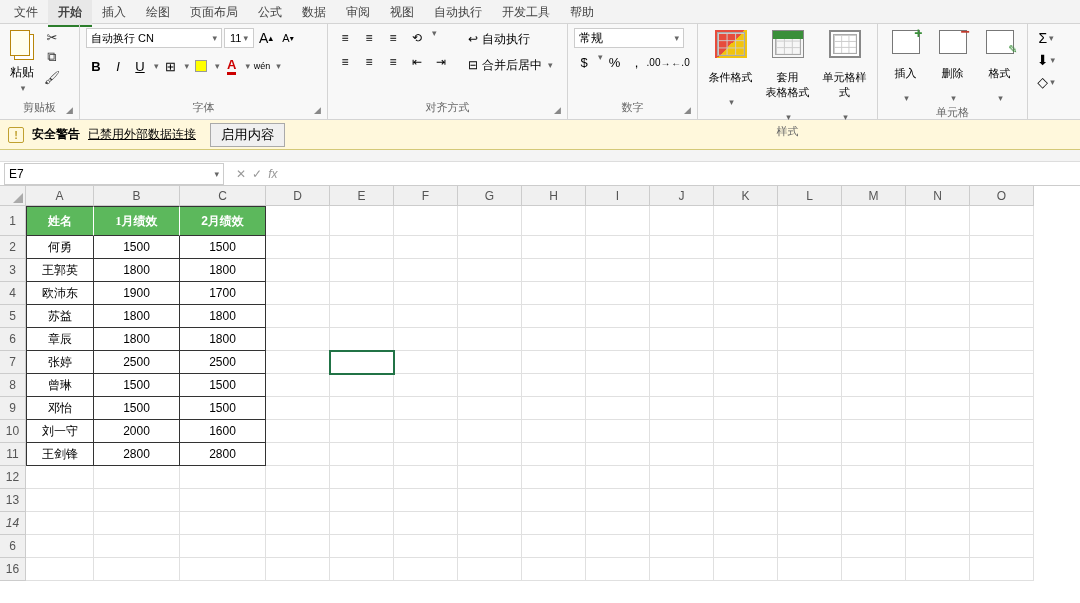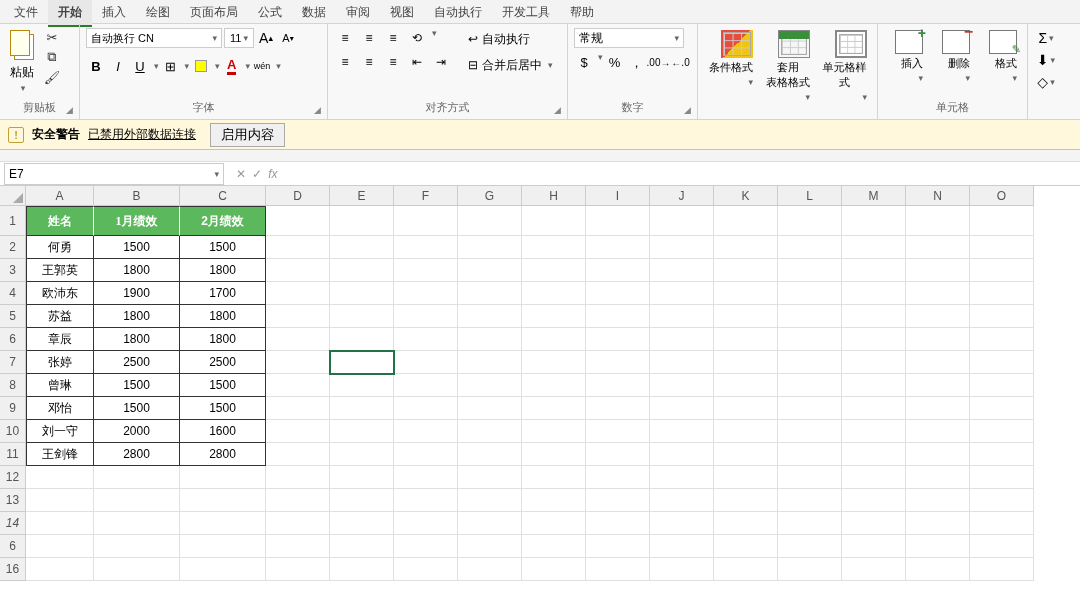--- a/index.html
+++ b/index.html
@@ -34,21 +34,21 @@
   
   .align-col { display:flex; flex-direction:column; gap:4px; }
   .align-row { display:flex; gap:2px; }
   .align-btn { width:22px; height:20px; display:flex; align-items:center; justify-content:center; border:1px solid transparent; }
   .wrap-col { display:flex; flex-direction:column; gap:4px; margin-left:8px; }
   .wrap-btn { display:flex; align-items:center; gap:4px; height:22px; padding:0 4px; }
   .num-format { width:110px; height:20px; border:1px solid #ccc; display:flex; align-items:center; justify-content:space-between; padding:0 4px; background:#fff; }
   .num-row { display:flex; gap:2px; }
   
   
-  .style-big { display:flex; flex-direction:column; align-items:flex-end; gap:2px; padding:2px 4px; width:54px; }
+  .style-big { display:flex; flex-direction:column; align-items:center; gap:12px; padding:2px 4px; width:54px; }
   .style-big-icon { width:32px; height:28px; background:#f6f6f6; position:relative; }
   .style-big-icon.grid::before{ content:""; position:absolute; inset:2px; background:linear-gradient(#ccc 1px, transparent 1px) 0 0/100% 33%, linear-gradient(90deg,#ccc 1px, transparent 1px) 0 0/33% 100%; border:1px solid #aaa; }
   .style-big-icon.cond{ background:linear-gradient(135deg,#e74c3c 50%, #f1c40f 50%); }
   .style-big-icon.table-fmt{ background:#f6f6f6; border:1px solid #888; }
   .style-big-icon.table-fmt::after{ content:""; position:absolute; left:0; right:0; top:0; height:8px; background:#3a8f3a; }
   .style-big-icon.cell-fmt{ border:2px solid #888; background:#fff; }
   
   
   .cell-icon{ width:28px; height:24px; border:1px solid #777; position:relative; background:#fff; }
   .cell-icon.insert::after{ content:"+"; position:absolute; right:-4px; top:-6px; color:#3a8f3a; font-weight:bold; font-size:14px; }
@@ -225,20 +225,21 @@
         <div style="font-size:11px;text-align:center;white-space:pre-line">套用
 表格格式</div>
           <span class="dd">▾</span>
       </div>
       <div class="style-big" data-name="cell-styles-button">
         <div class="style-big-icon cell-fmt grid" data-name="cell-style-icon"></div>
         <div style="font-size:11px;text-align:center">单元格样式</div>
           <span class="dd">▾</span>
       </div>
     </div>
+    <div class="ribbon-group-label"><span data-name="styles-group-label">样式</span></div>
   </div>
 
   <div class="ribbon-group" style="width:150px">
     <div class="rg-body">
       <div class="style-big" data-name="insert-cells-button" style="width:44px">
         <div class="cell-icon insert" data-name="insert-icon"></div>
         <div style="font-size:11px">插入</div>
           <span class="dd">▾</span>
       </div>
       <div class="style-big" data-name="delete-cells-button" style="width:44px">

